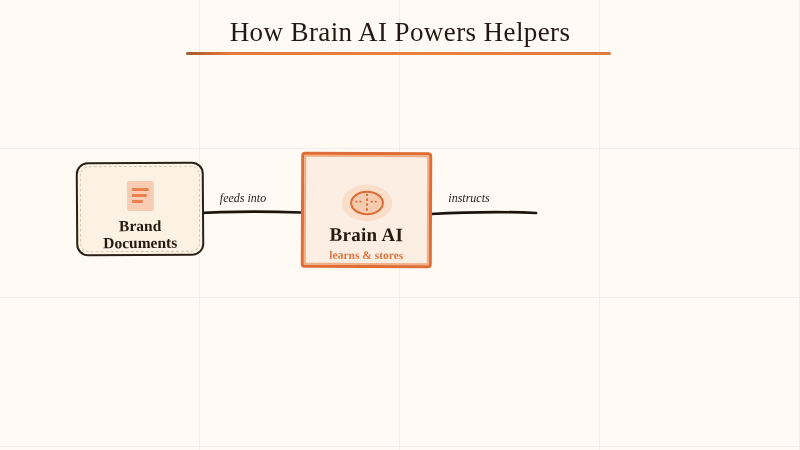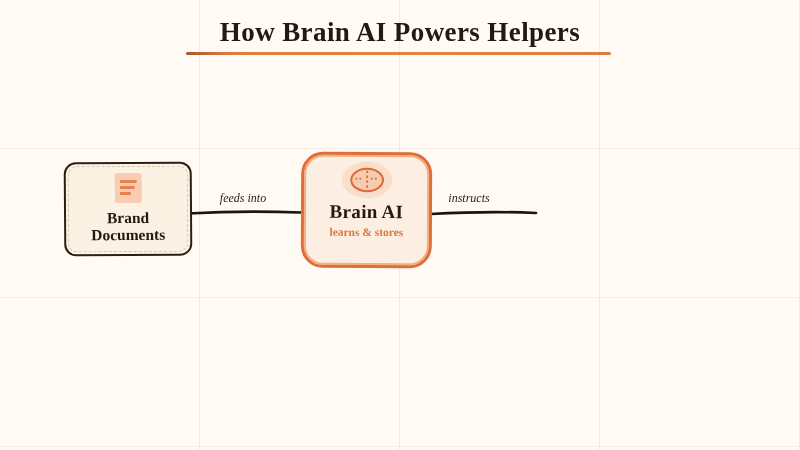--- a/index.html
+++ b/index.html
@@ -20,21 +20,21 @@
   
   .title-wrap {
     position: absolute;
     left: 0; top: 16px;
     width: 100%;
     text-align: center;
   }
   .title-wrap h1 {
     font-size: 27px;
     line-height: 32px;
-    font-weight: 700;
+    font-weight: 400;
     letter-spacing: 0.4px;
     color: #241810;
     text-align: center;
   }
   .title-underline {
     position: absolute;
     left: 186px; top: 52px;
     width: 425px; height: 2.8px;
     border-radius: 2px;
     background: linear-gradient(90deg, #a15a2e 0%, #e4793d 10%, #e8823f 55%, #dd7b40 100%);
@@ -67,26 +67,26 @@
   .edge-label.l2 { left: 427px; }
 
   
   .node {
     position: absolute;
     display: flex;
     flex-direction: column;
     align-items: center;
   }
   .node.brand {
-    left: 64px; top: 162px;
+    left: 76px; top: 162px;
     width: 128px; height: 94px;
     background: #fbf2e4;
     border: 2.6px solid #2b2015;
     border-radius: 12px;
-    padding-top: 9px;
+    padding-top: 17px;
     transform: rotate(-0.4deg);
   }
   .node.brand::before {
     content: "";
     position: absolute;
     inset: 2px;
     border: 1.2px dashed #d3c5ac;
     border-radius: 9px;
     pointer-events: none;
   }
@@ -115,23 +115,23 @@
     line-height: 1.1;
     color: #241a10;
   }
 
   
   .node.brain {
     left: 301px; top: 152px;
     width: 131px; height: 116px;
     background: #fceee2;
     border: 3.2px solid #de6d36;
-    border-radius: 22px;
+    border-radius: 4px;
     box-shadow: inset 0 0 0 2px #f3ae83;
-    padding-top: 5px;
+    padding-top: 28px;
     transform: rotate(0.25deg);
   }
   .brain-icon { width: 56px; height: 40px; }
   .brain-title {
     margin-top: 1px;
     font-size: 19px;
     font-weight: 700;
     letter-spacing: 0.3px;
     color: #241a10;
   }

